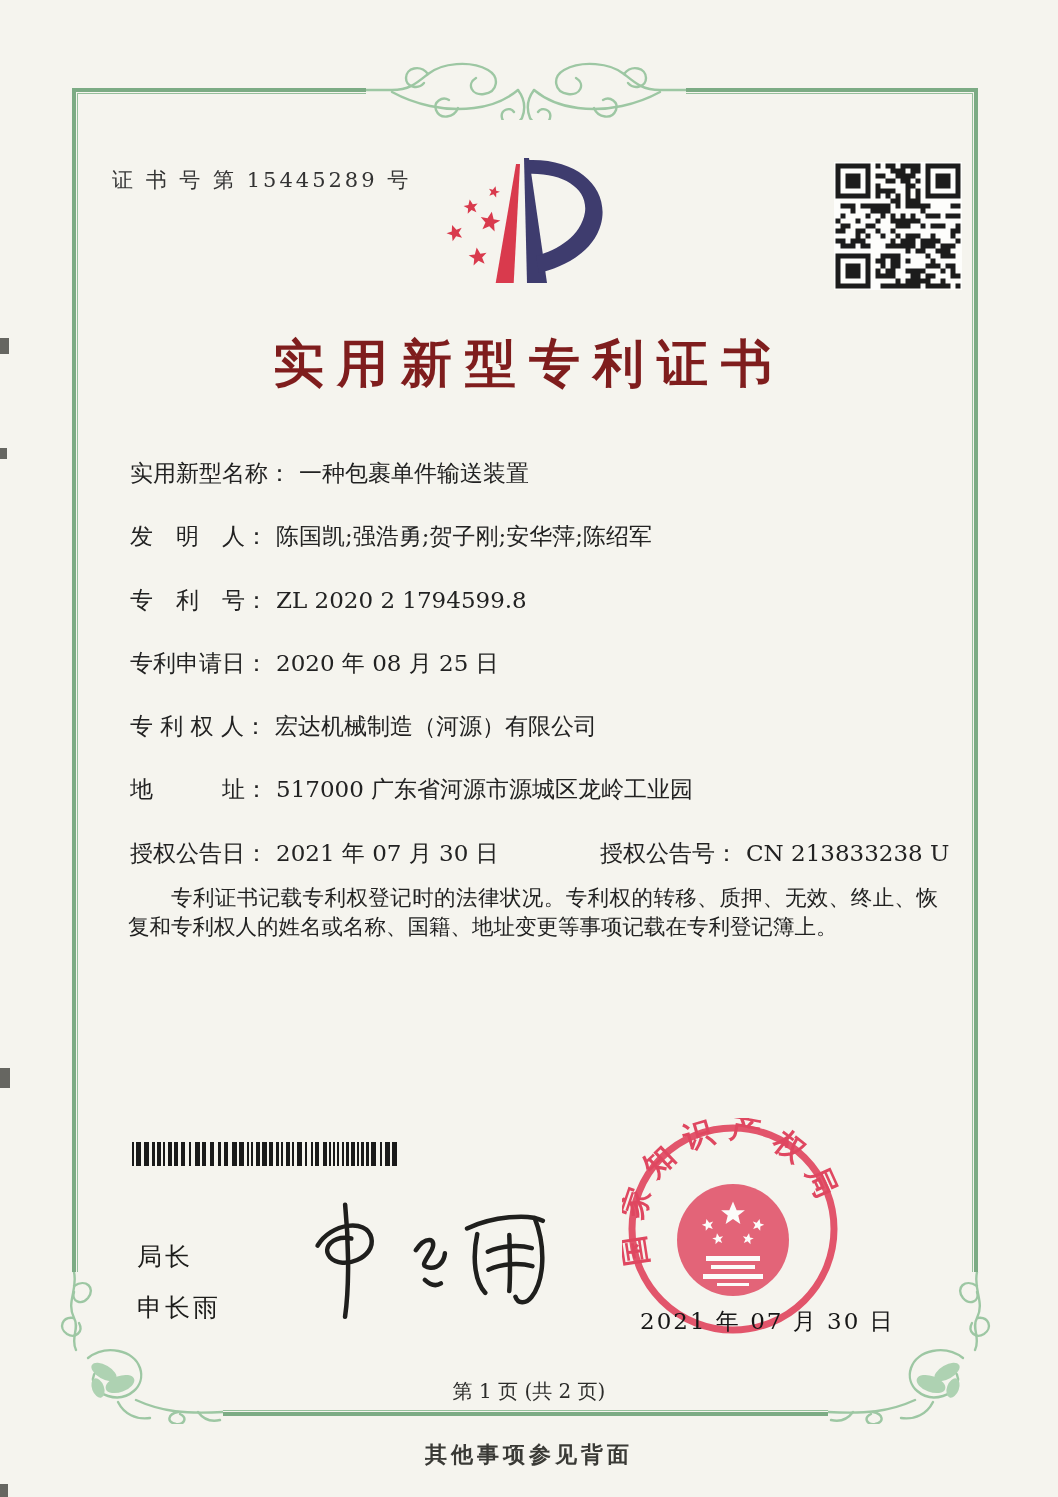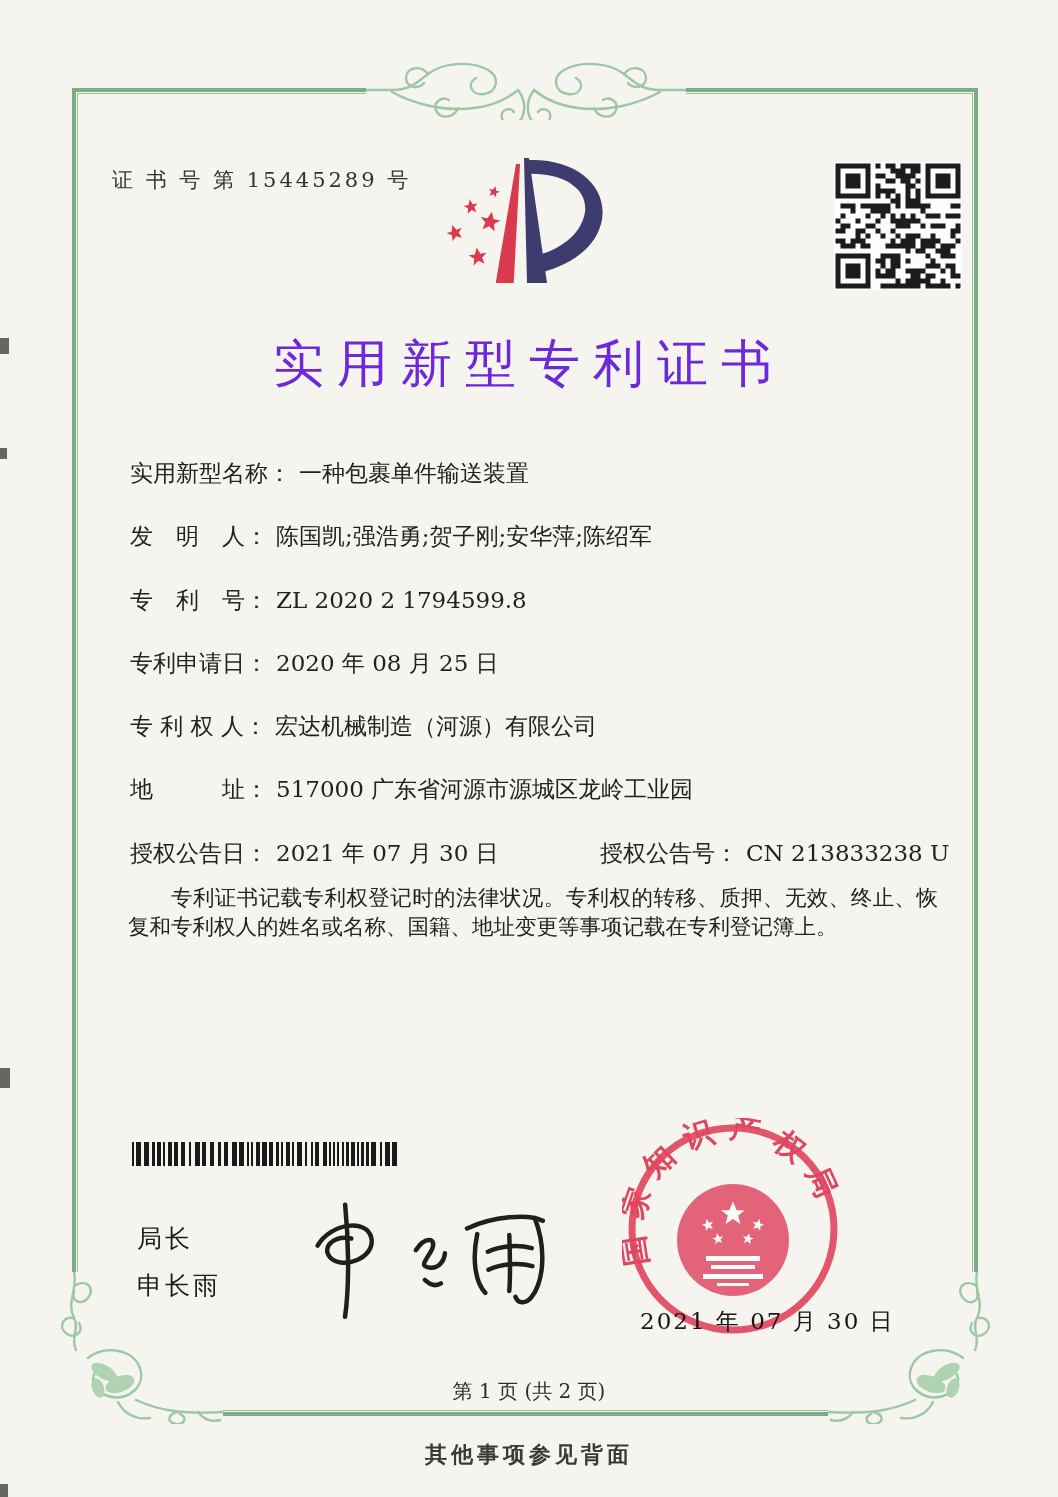--- a/index.html
+++ b/index.html
@@ -12,31 +12,31 @@
   
   .orn{position:absolute;background:#f5f4ee;}
   .orn svg{display:block;}
   .orn-top{left:366px;top:56px;width:320px;height:64px;}
   .orn-bl{left:58px;top:1272px;width:165px;height:152px;}
   .orn-br{left:828px;top:1272px;width:165px;height:152px;transform:scaleX(-1);}
   .cert-no{position:absolute;left:112px;top:166px;font-size:21px;letter-spacing:3px;color:#333;}
   .logo{position:absolute;left:438px;top:150px;}
   .qr{position:absolute;left:834px;top:162px;width:128px;height:128px;background:#fdfdfb;}
   .title{position:absolute;left:0;top:330px;width:100%;text-align:center;
-         font-size:51px;font-weight:400;letter-spacing:13px;color:#6d28d9;}
+         font-size:51px;font-weight:700;letter-spacing:13px;color:#7f1d1d;}
   .row{position:absolute;left:130px;font-size:23px;white-space:nowrap;color:#222;}
   .row .val{margin-left:8px;}
   .grant2{position:absolute;left:470px;top:0;}
   .paras{position:absolute;left:128px;top:884px;width:810px;font-size:21.5px;
          line-height:28.5px;text-align:justify;color:#222;}
   .paras p{margin:0;text-indent:2em;}
   .barcode{position:absolute;left:132px;top:1142px;}
   .signatory{position:absolute;left:137px;top:1222px;font-size:25px;letter-spacing:3px;
              font-family:"DejaVu Sans","Liberation Sans",sans-serif;color:#1c1c1a;}
-  .signatory div{margin-bottom:14px;}
+  .signatory div{margin-bottom:14px;margin-top:18px;}
   .signature{position:absolute;left:298px;top:1192px;transform:rotate(-2deg);}
   .seal{position:absolute;left:622px;top:1118px;}
   .seal-date{position:absolute;left:640px;top:1306px;font-size:23px;letter-spacing:2px;color:#161616;}
   .page-num{position:absolute;left:0;top:1378px;width:1058px;text-align:center;font-size:20px;color:#2c2c2a;}
   .back-note{position:absolute;left:0;top:1440px;width:1058px;text-align:center;font-size:22px;
              letter-spacing:4px;color:#3a3a36;font-weight:bold;}
   .artifact{position:absolute;background:#4c4c48;opacity:.85;}
   .a1{left:0;top:338px;width:9px;height:16px;}
   .a2{left:0;top:448px;width:7px;height:11px;}
   .a3{left:0;top:1068px;width:10px;height:20px;}

